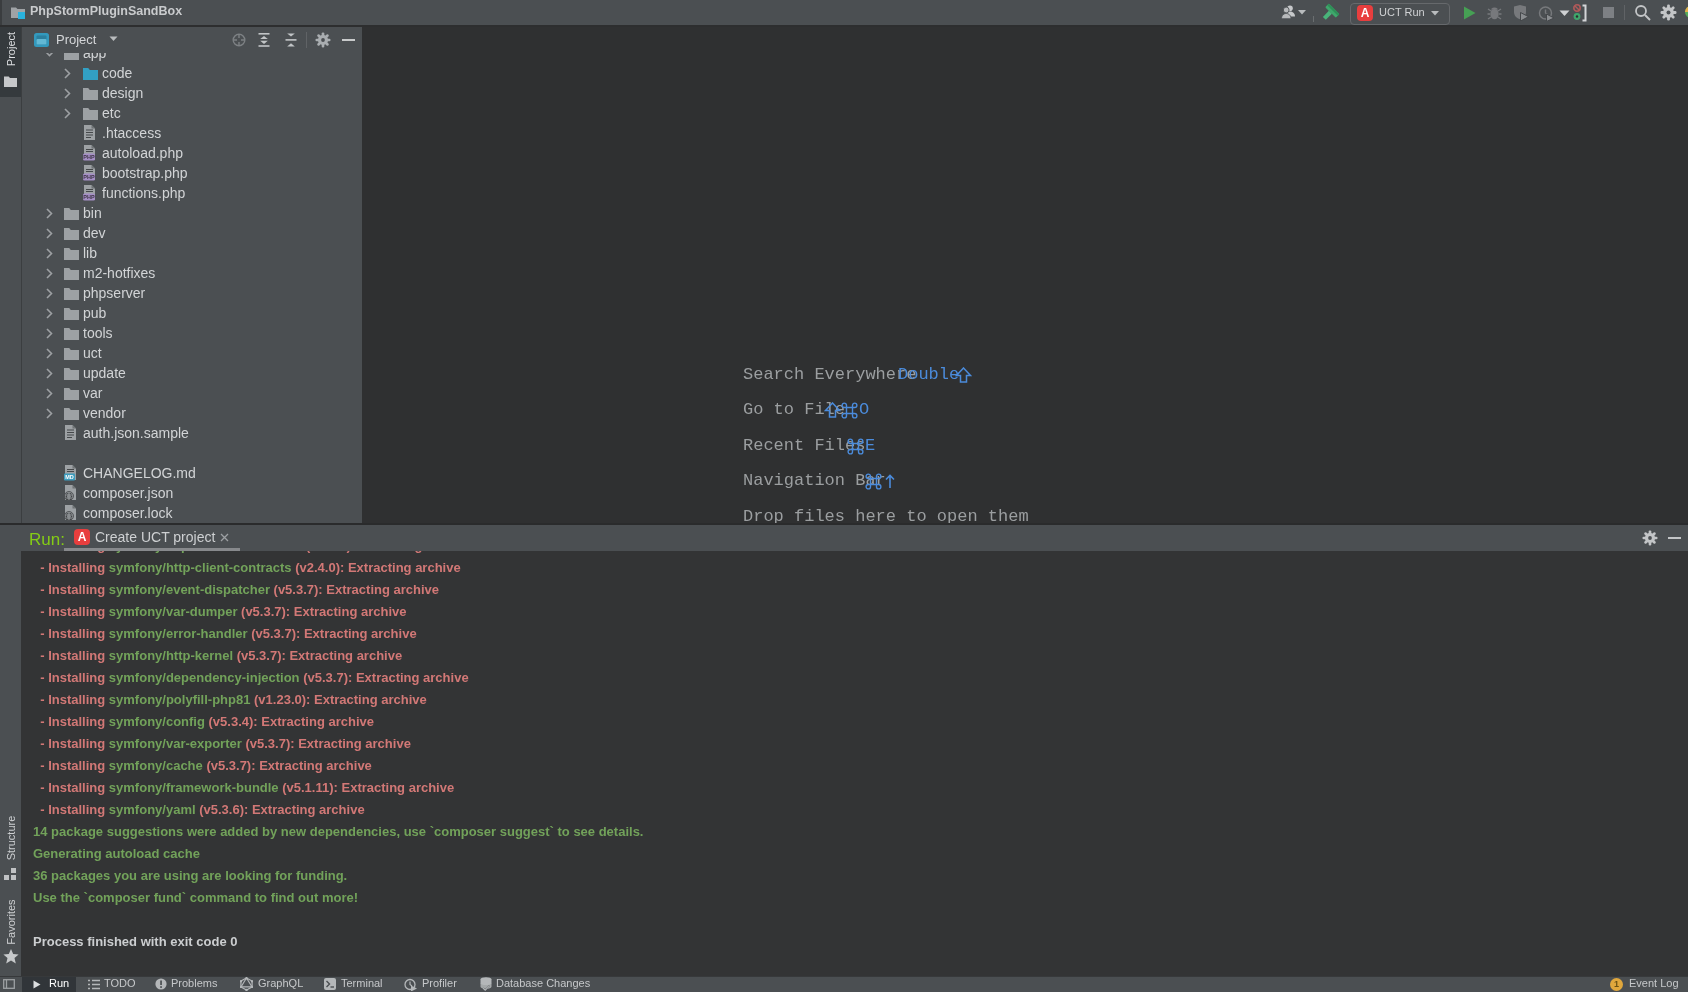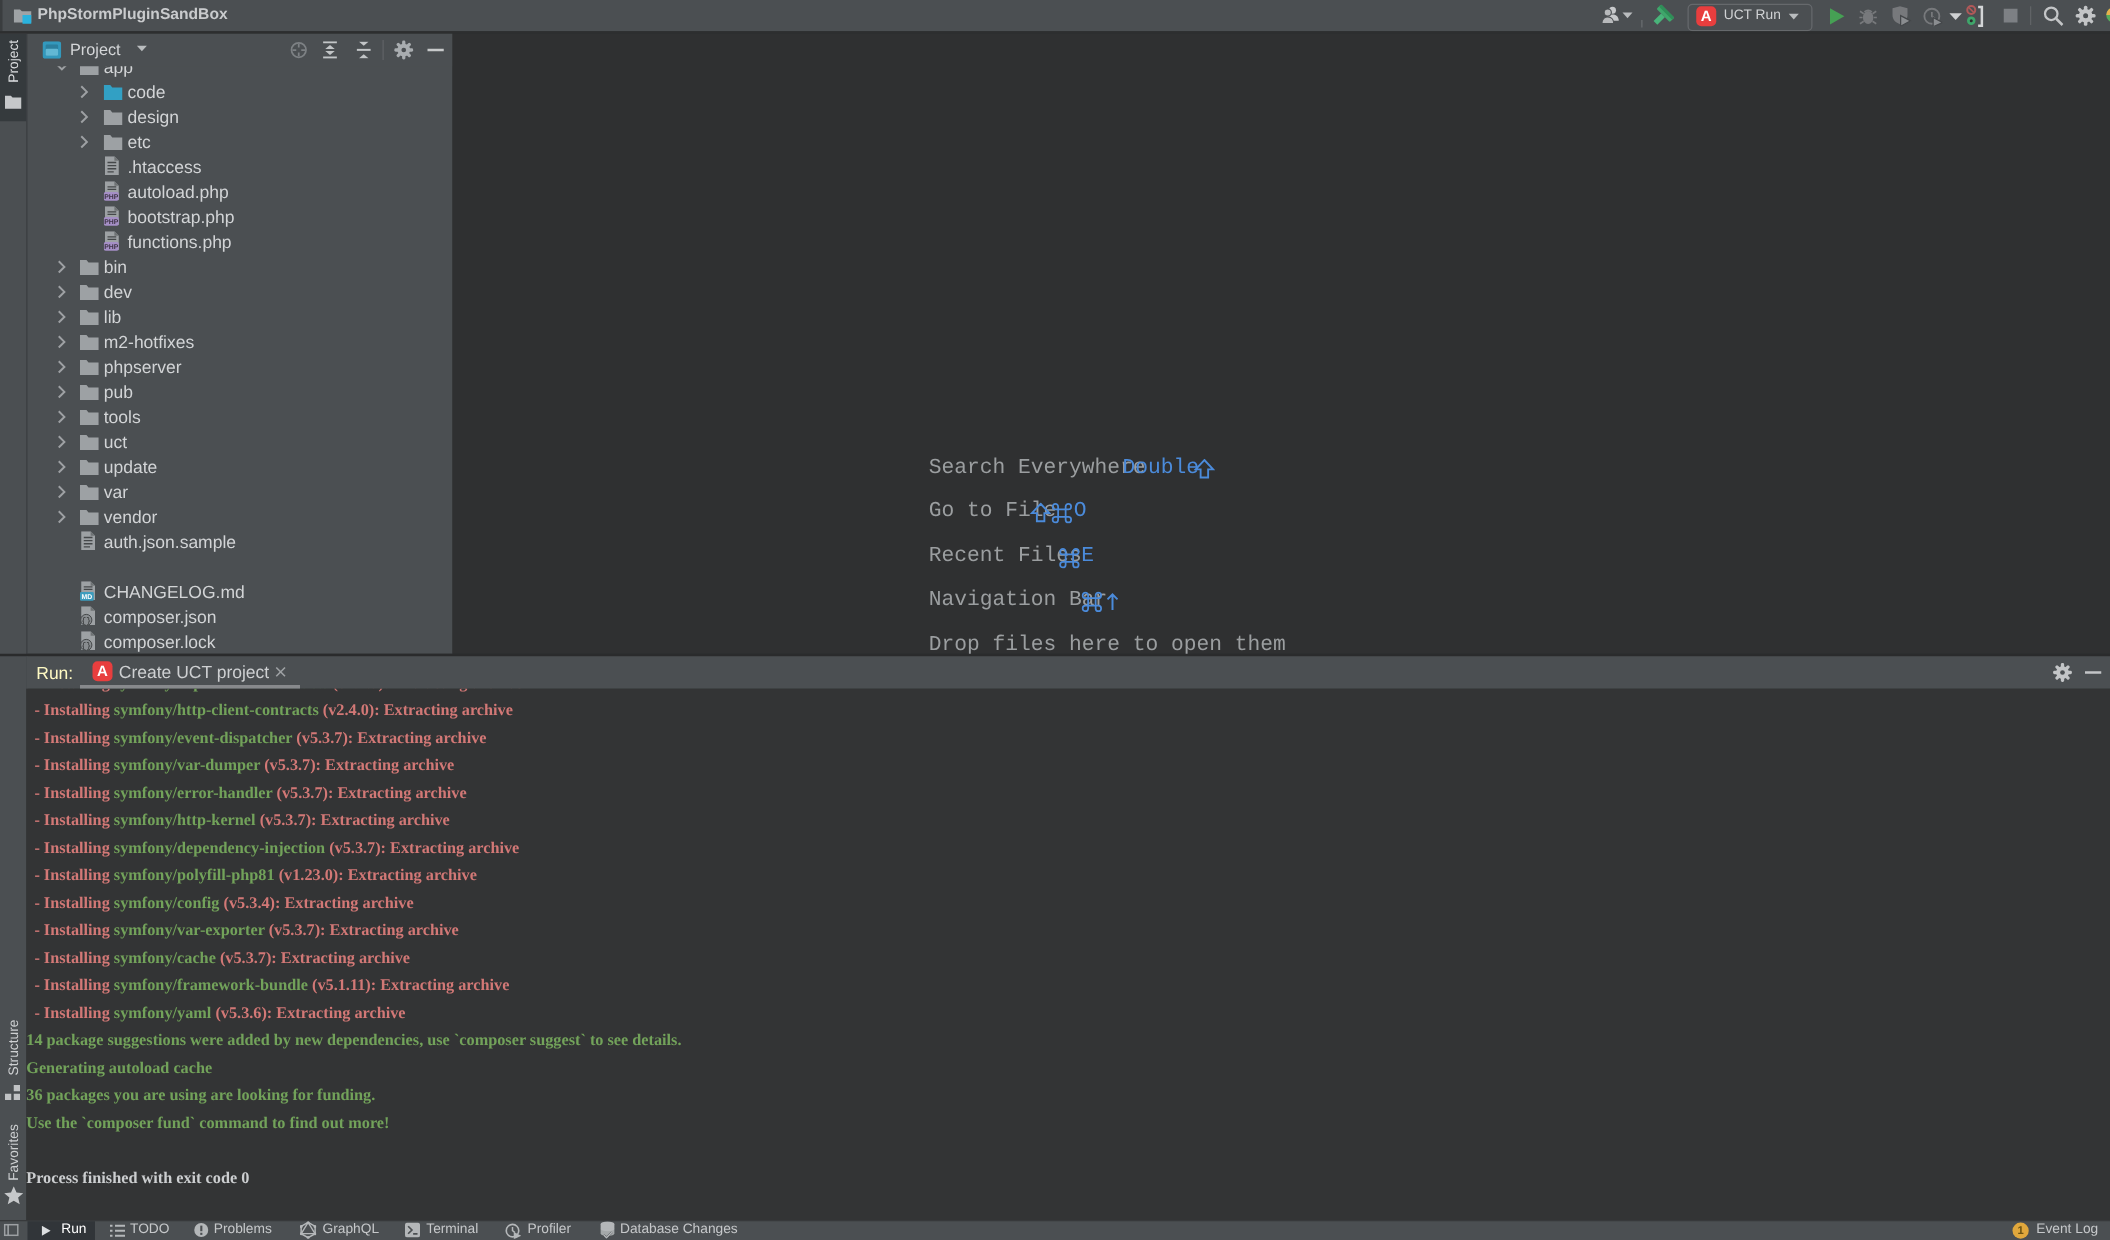--- a/index.html
+++ b/index.html
@@ -15,21 +15,21 @@
   #treehead{left:0px;top:0px;width:340px;height:26px;background:#4b4f52;}
   #editor{left:362px;top:27px;width:1326px;height:496px;background:#2f3031;}
   #midborder{left:0;top:523px;width:1688px;height:2px;background:#2a2b2c;}
   #runheader{left:21px;top:525px;width:1667px;height:26px;background:#4b4f52;}
   #console{left:21px;top:551px;width:1667px;height:425px;background:#333435;overflow:hidden;}
   #statusbar{left:0;top:976px;width:1688px;height:16px;background:#4b4f52;border-top:0;}
   
   .trow{position:absolute;left:0;height:20px;line-height:20px;font-size:14px;color:#d2d4d6;white-space:pre;}
   .trow svg{position:absolute;}
   
-  .cline{position:absolute;left:0;font-family:Liberation Serif, serif;font-size:13px;font-weight:bold;
+  .cline{position:absolute;left:12px;font-family:Liberation Sans, sans-serif;font-size:13px;font-weight:bold;
          line-height:22px;height:22px;white-space:pre;letter-spacing:0;}
   .cr{color:#d27876;} .cg{color:#72a25a;} .cw{color:#ccced0;}
   
   .hintrow{position:absolute;left:743px;height:24px;line-height:24px;font-size:17px;color:#9b9ea0;white-space:pre;font-family:Liberation Mono, monospace;}
   .hb{color:#4b8bdb;}
   
   .vtext{position:absolute;font-size:11px;color:#ced0d2;transform:rotate(-90deg);transform-origin:center;white-space:nowrap;}
 </style>
 </head>
 <body>
@@ -351,21 +351,21 @@
         </svg>
       <svg style="position:absolute;left:141px;top:4px" width="12" height="17" viewBox="0 0 12 17">
           <path d="M6 15 L6 3 M2 6.5 L6 2.5 L10 6.5" fill="none" stroke="#4b8bdb" stroke-width="1.6"></path>
         </svg>
     </div>
     <div class="hintrow" style="left:381px;top:478px;">Drop files here to open them</div>
   </div>
   <div id="midborder" class="abs"></div>
 
   <div id="runheader" class="abs">
-    <div class="abs" style="left:8px;top:5px;font-size:14px;color:#fef9c3;">Run:</div>
+    <div class="abs" style="left:8px;top:5px;font-size:17px;color:#84cc16;">Run:</div>
     <div class="abs" style="left:53px;top:4px;width:16px;height:16px;border-radius:4px;background:#e83e3e;"></div>
     <div class="abs" style="left:53px;top:4px;width:16px;height:16px;font-size:12px;font-weight:bold;color:#fff;text-align:center;line-height:16px;">A</div>
     <div class="abs" style="left:74px;top:4px;font-size:14px;color:#ced0d2;">Create UCT project</div>
     <svg class="abs" style="left:199px;top:8px" width="9" height="9" viewBox="0 0 9 9">
         <path d="M1 1 L8 8 M8 1 L1 8" stroke="#9da0a3" stroke-width="1.3"></path>
       </svg>
     <div class="abs" style="left:43px;top:23px;width:176px;height:3px;background:#87898c;"></div>
 
     <svg class="abs" style="left:1621px;top:5px" width="16" height="16" viewBox="0 0 17 17">
         <g fill="#c3c5c7">

